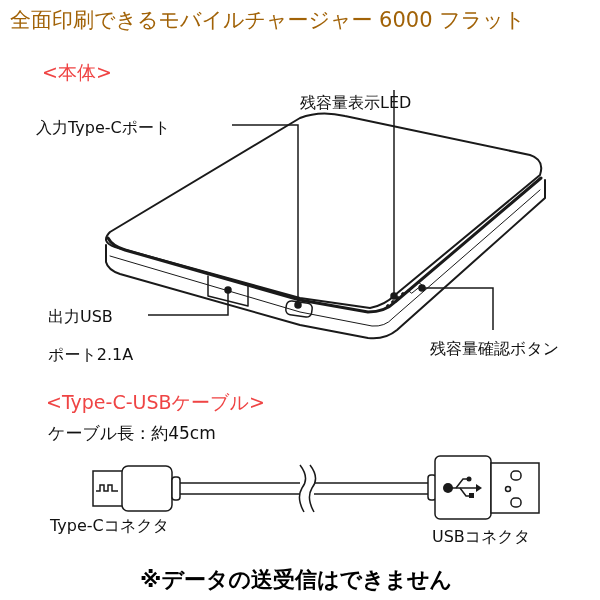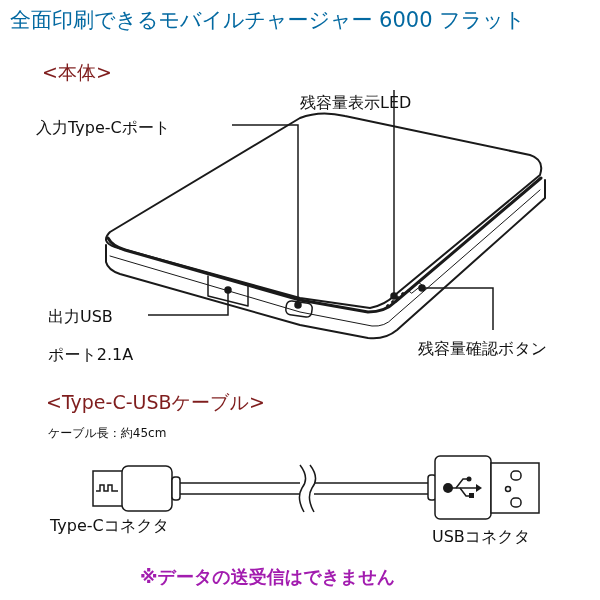--- a/index.html
+++ b/index.html
@@ -1,42 +1,42 @@
 <!DOCTYPE html>
 <html><head>
 <meta charset="utf-8">
 <style>
   html, body { margin: 0; padding: 0; background: #ffffff; }
   body { width: 600px; height: 600px; position: relative; overflow: hidden;
          font-family: "DejaVu Sans", "Liberation Sans", sans-serif; color: #1a1a1a; }
   .abs { position: absolute; white-space: nowrap; }
-  .title { left: 10px; top: 6px; font-size: 21px; color: #0369a1; letter-spacing: 0px; }
-  .section { font-size: 19px; color: #7f1d1d; }
+  .title { left: 10px; top: 6px; font-size: 21px; color: #a16207; letter-spacing: 0px; }
+  .section { font-size: 19px; color: #ef4444; }
   .label { font-size: 16px; color: #111; line-height: 22px; }
-  .note { font-size: 18px; color: #a21caf; font-weight: bold; }
+  .note { font-size: 22px; color: #000000; font-weight: bold; }
   svg.diagram { position: absolute; left: 0; top: 0; }
 </style>
 </head>
 <body>
 
 <div class="abs title">全面印刷できるモバイルチャージャー 6000 フラット</div>
 
 <div class="abs section" style="left:42px; top:60px;">&lt;本体&gt;</div>
 
 <div class="abs label" style="left:300px; top:92px;">残容量表示LED</div>
 
 <div class="abs label" style="left:36px; top:117px;">入力Type-Cポート</div>
 
 <div class="abs label" style="left:48px; top:306px;text-align:center;">出力USB</div>
 <div class="abs label" style="left:48px; top:344px;">ポート2.1A</div>
 
-<div class="abs label" style="left:418px; top:338px;">残容量確認ボタン</div>
+<div class="abs label" style="left:430px; top:338px;">残容量確認ボタン</div>
 
 <div class="abs section" style="left:46px; top:390px;text-align:right;">&lt;Type-C-USBケーブル&gt;</div>
-<div class="abs label" style="left:48px; top:422px; font-size:12px;text-align:center;">ケーブル長：約45cm</div>
+<div class="abs label" style="left:48px; top:422px; font-size:17px;text-align:center;">ケーブル長：約45cm</div>
 
 <div class="abs label" style="left:50px; top:515px;">Type-Cコネクタ</div>
 <div class="abs label" style="left:432px; top:526px;">USBコネクタ</div>
 
 <div class="abs note" style="left:140px; top:565px;">※データの送受信はできません</div>
 
 <svg class="diagram" width="600" height="600" viewBox="0 0 600 600">
 
   <g fill="none" stroke="#1a1a1a" stroke-linejoin="round" stroke-linecap="round">
 

